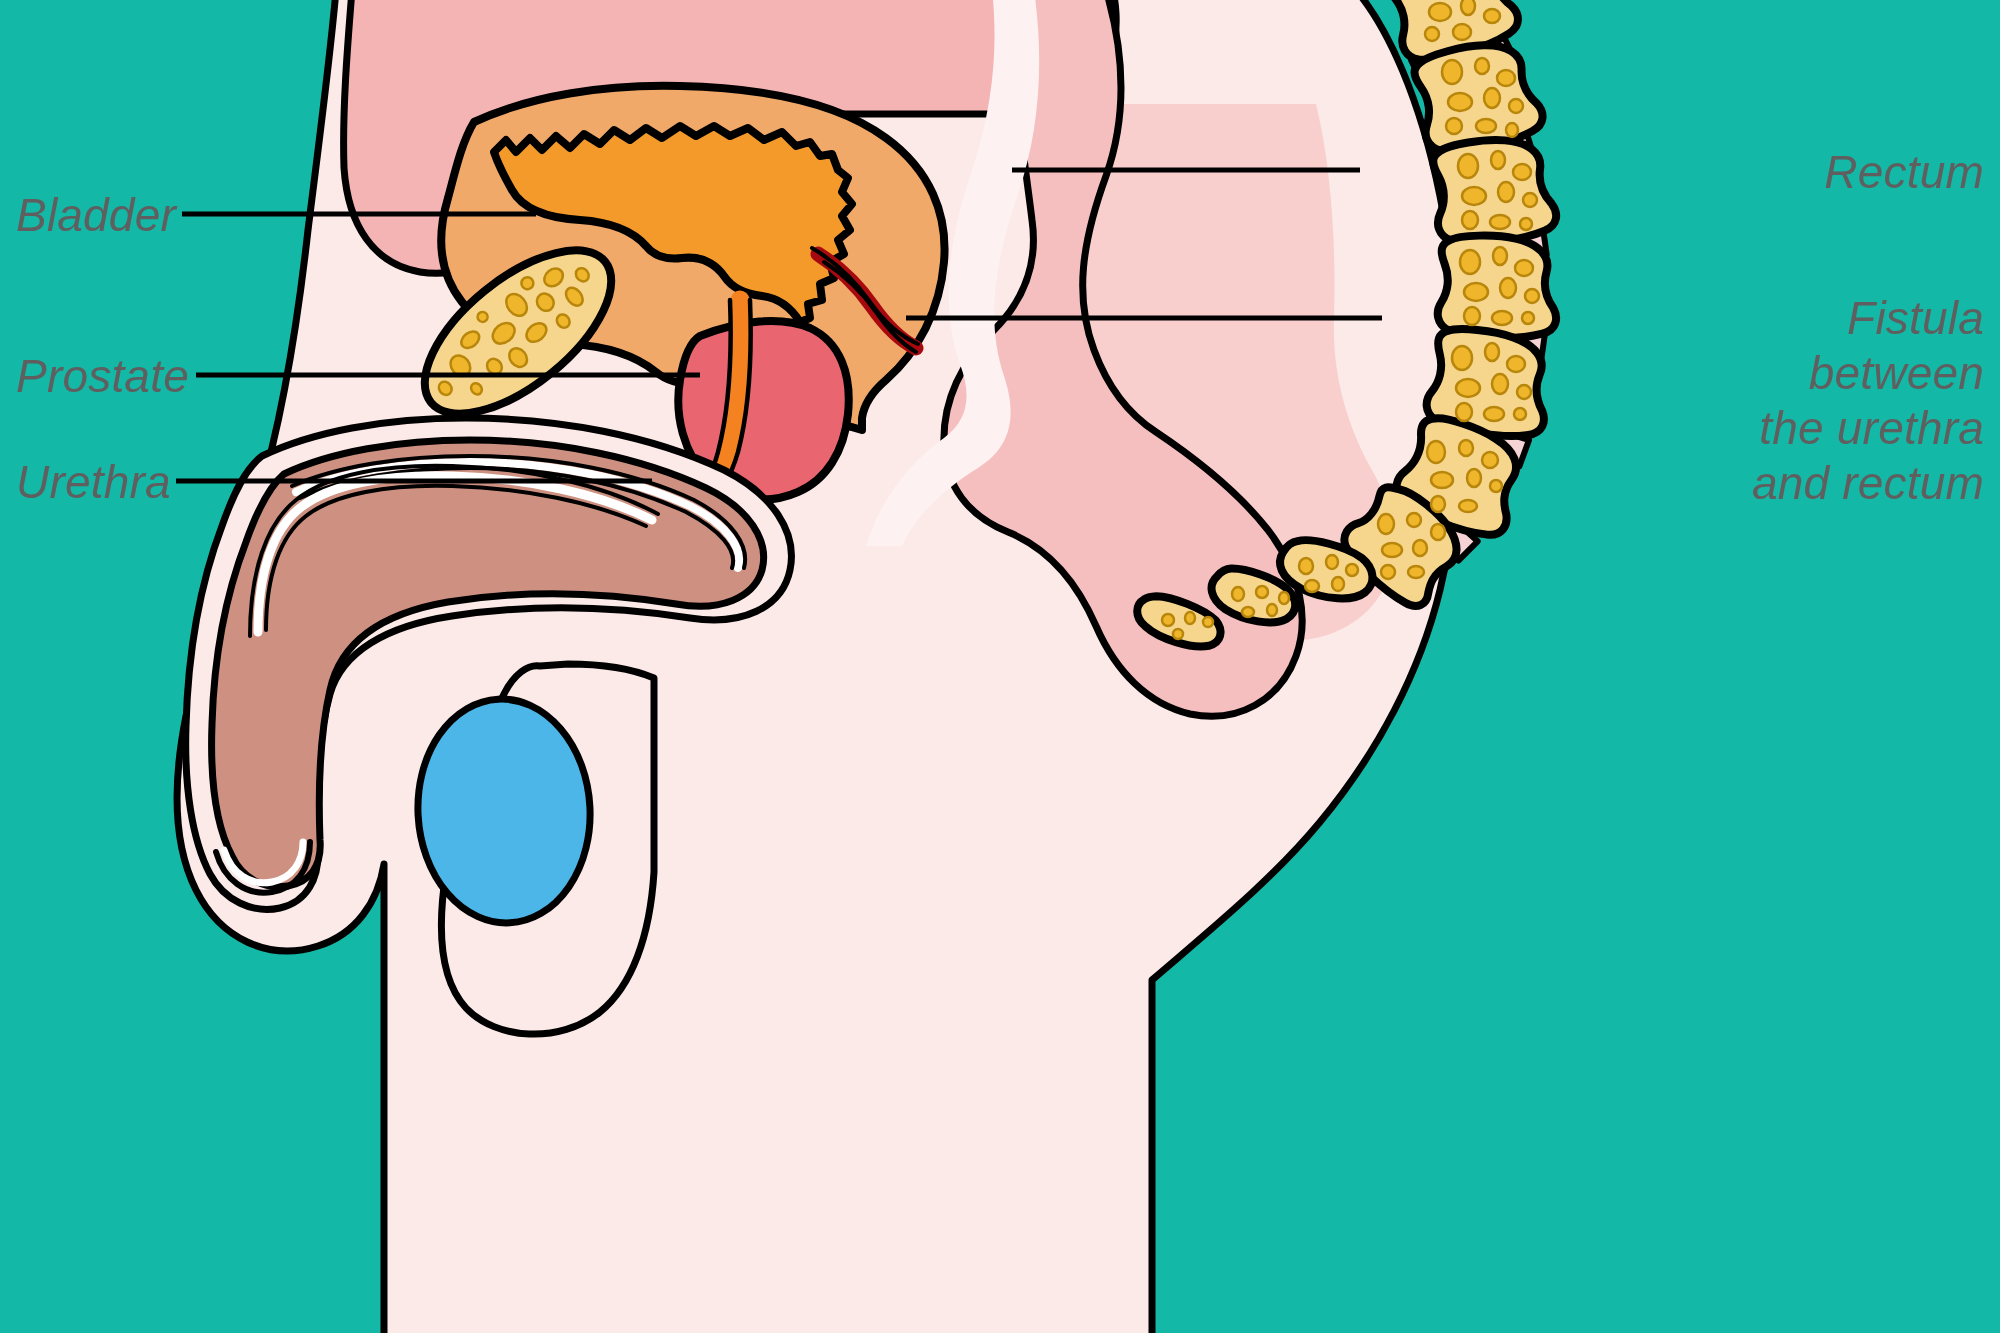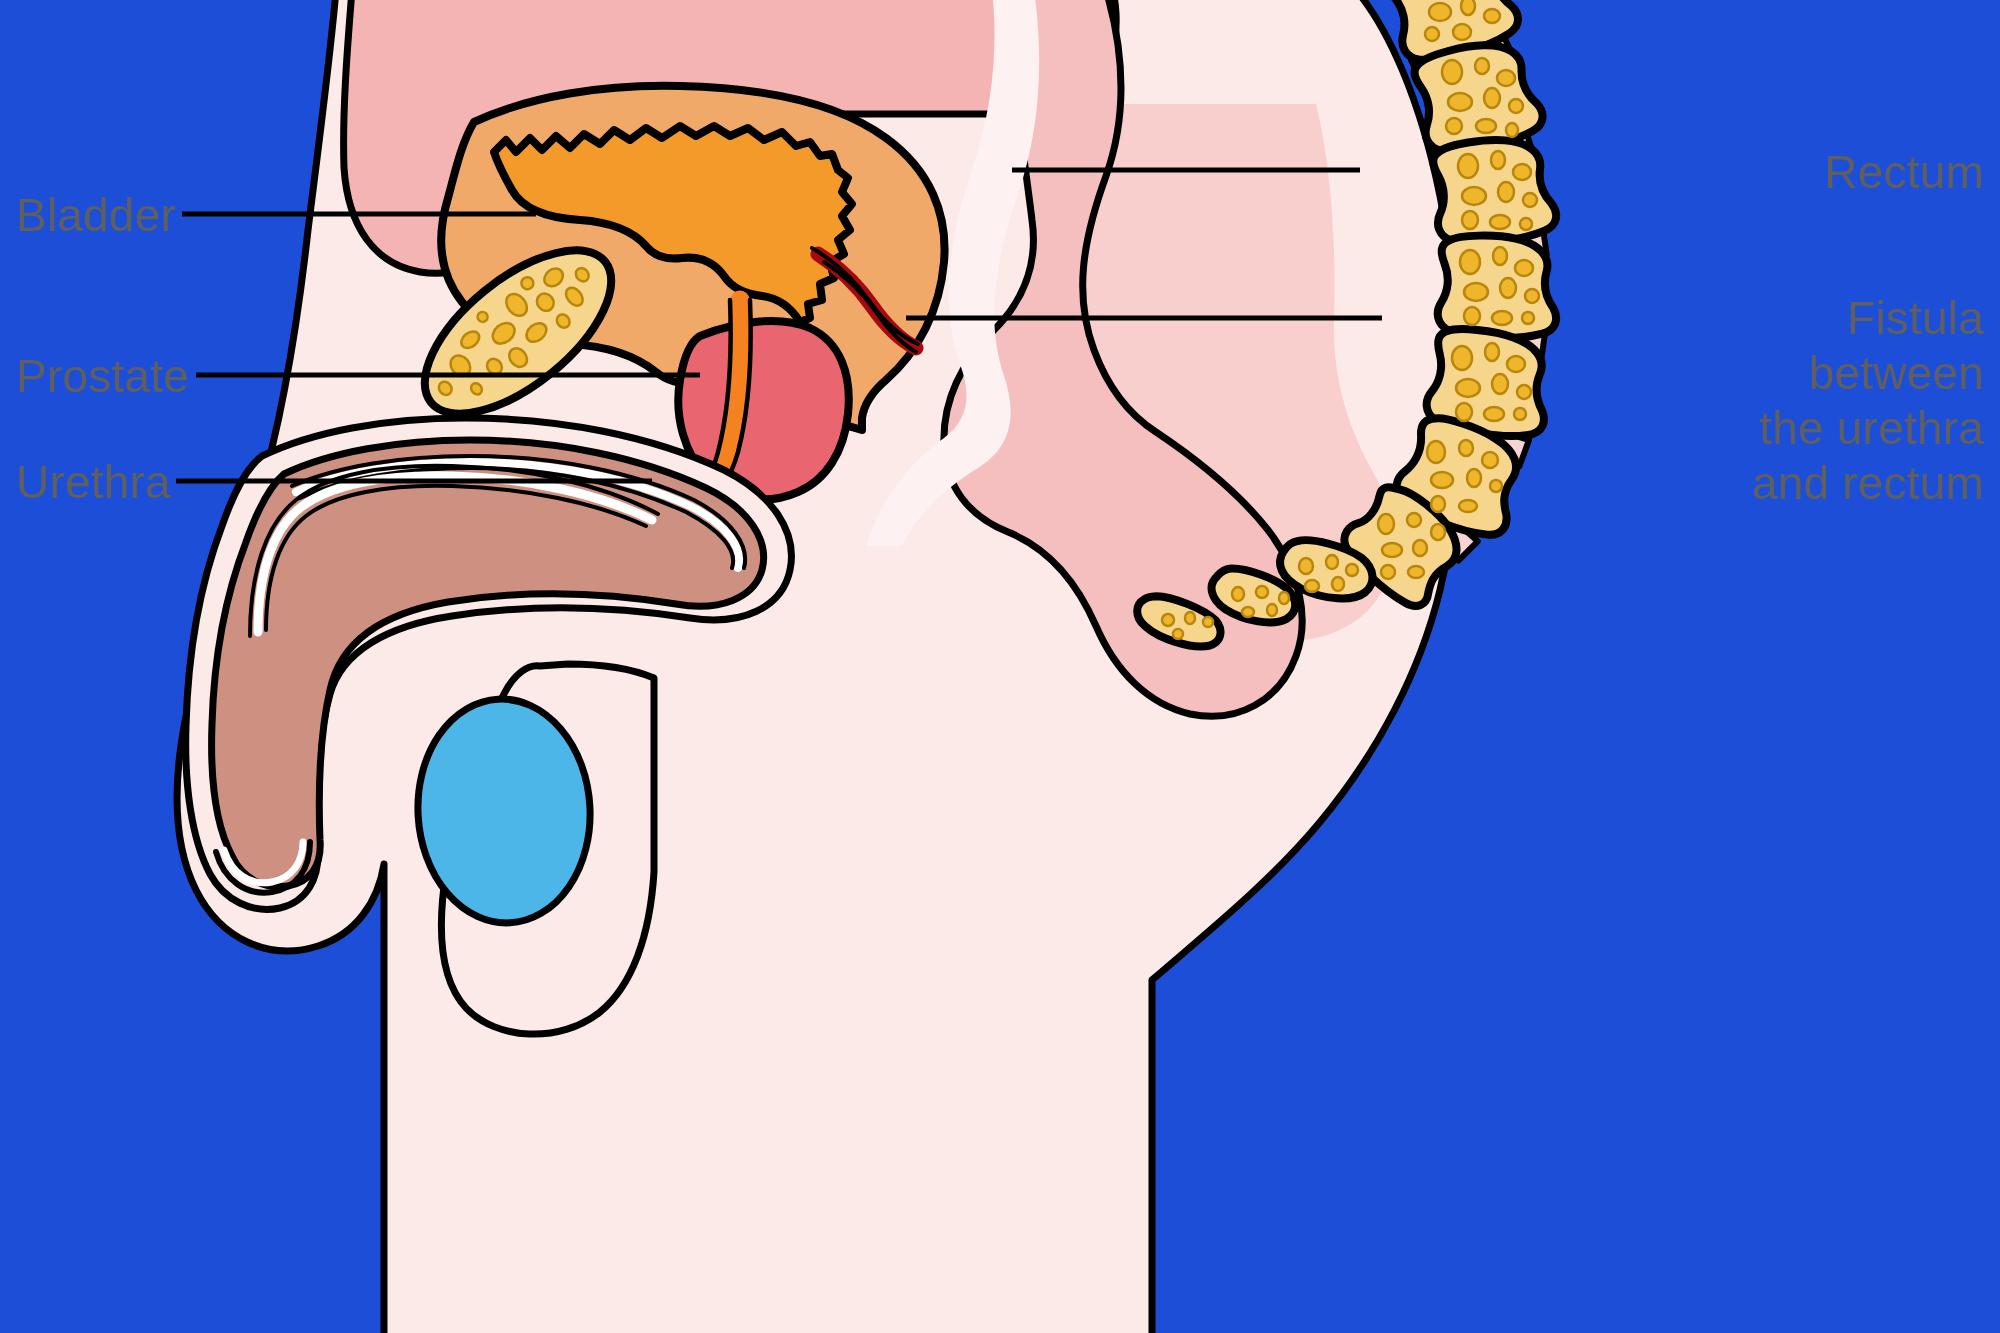--- a/index.html
+++ b/index.html
@@ -8,22 +8,23 @@
     padding: 0;
     background: #ffffff;
   }
   body {
     font-family: "Liberation Sans", sans-serif;
   }
   #stage {
     position: relative;
     width: 2000px;
     height: 1333px;
-    background: #1d4ed8;
+    background: #14b8a6;
     overflow: hidden;
+    font-style: italic;
   }
   #figure {
     position: absolute;
     inset: 0;
     width: 2000px;
     height: 1333px;
     display: block;
   }
   .label-text {
     fill: #5f5f5f;

